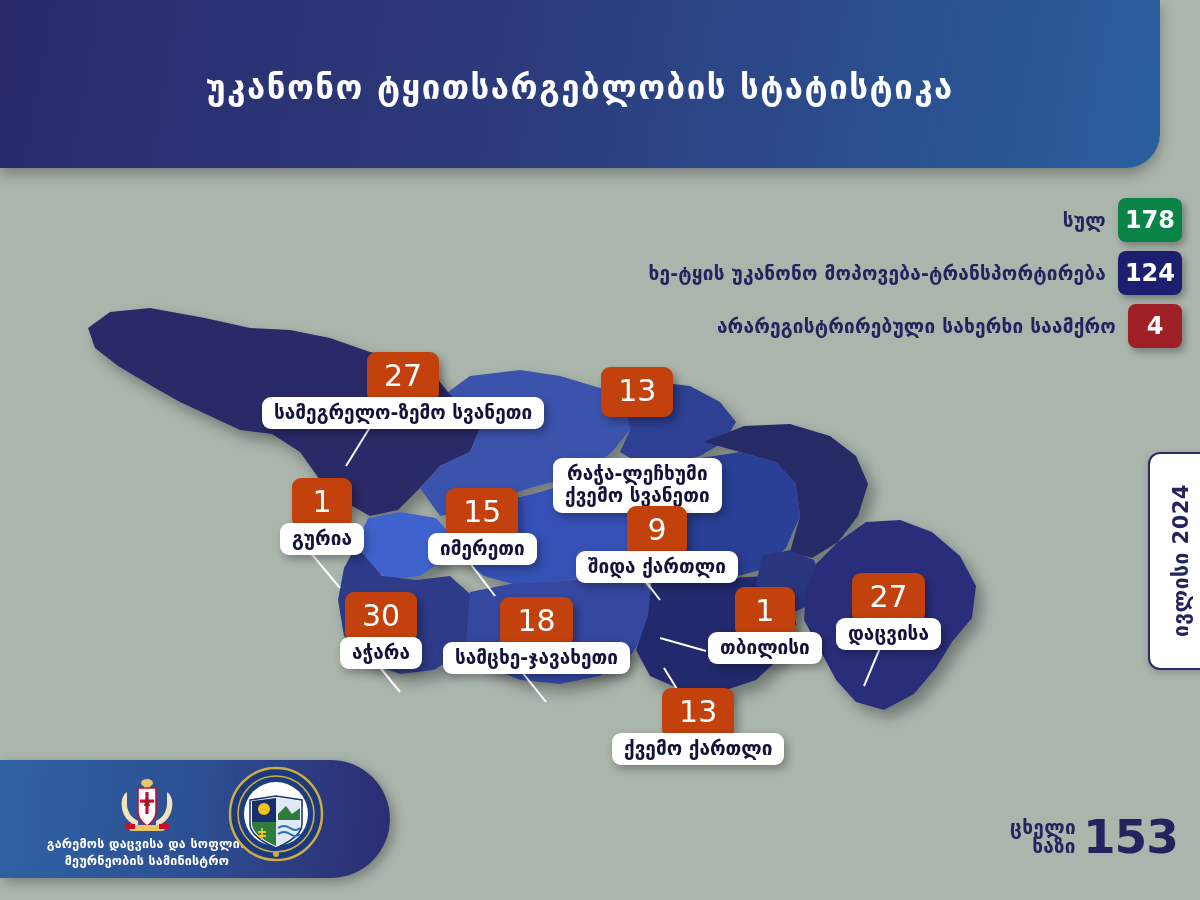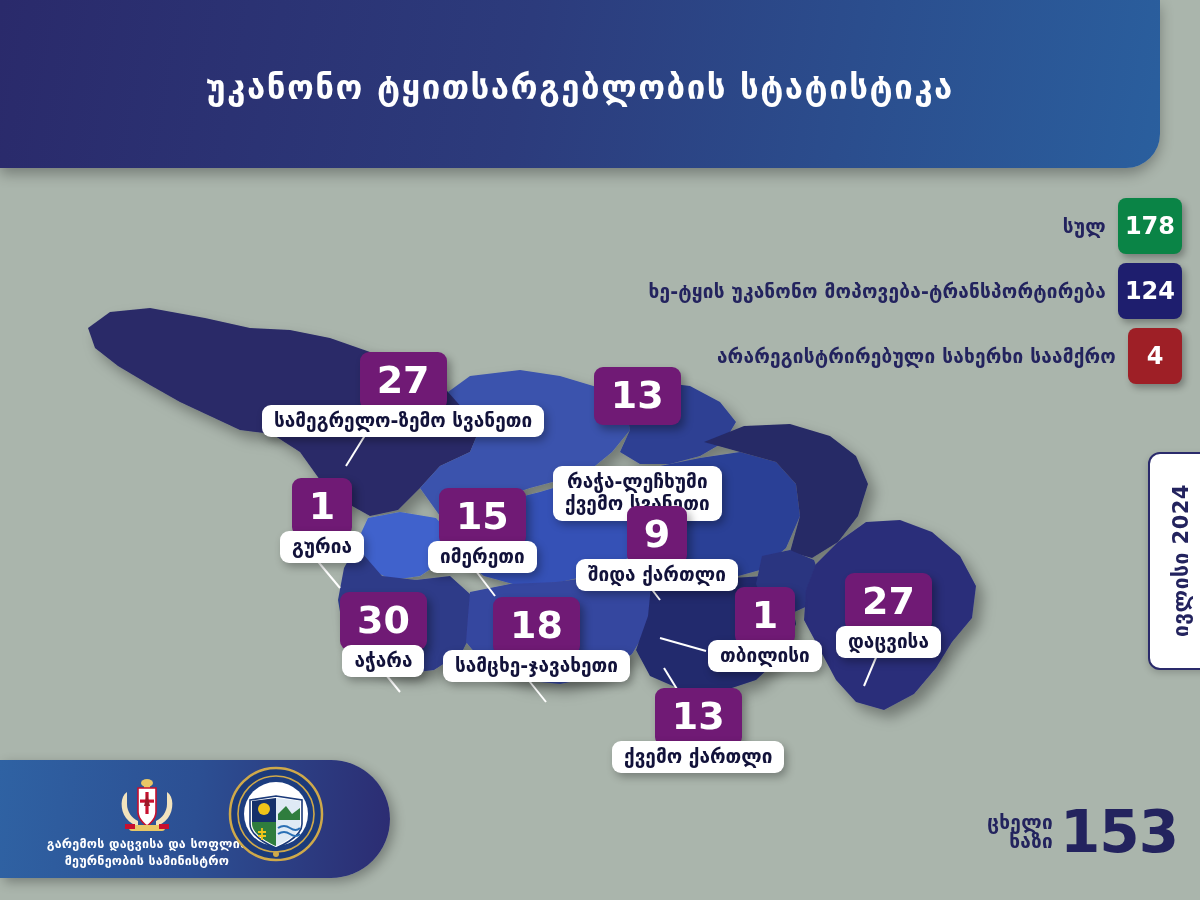--- a/index.html
+++ b/index.html
@@ -35,36 +35,36 @@
     position:absolute;right:18px;top:198px;
     display:flex;flex-direction:column;gap:9px;
     align-items:flex-end;z-index:7;
   }
   .legend-row{display:flex;align-items:center;gap:12px;justify-content:flex-end;}
   .legend-label{
     color:#23235e;font-size:19px;font-weight:700;letter-spacing:.2px;
     white-space:nowrap;text-align:left;
   }
   .legend-badge{
-    min-width:54px;height:56px;border-radius:8px;
+    min-width:54px;height:44px;border-radius:8px;
     display:flex;align-items:center;justify-content:center;
     color:#fff;font-size:24px;font-weight:700;
     box-shadow:3px 4px 7px rgba(0,0,0,.30);
     padding:0 7px;box-sizing:border-box;
   }
 
   
   .map-wrap{position:absolute;left:0;top:180px;width:1130px;height:620px;z-index:2;}
   .map-svg{display:block;width:1130px;height:620px;}
 
   
   .marker{position:absolute;z-index:5;display:flex;flex-direction:column;align-items:center;}
   .marker .num{
-    background:#701a75;color:#fff;border-radius:9px;
-    font-size:38px;font-weight:700;line-height:1;
+    background:#c2410c;color:#fff;border-radius:9px;
+    font-size:30px;font-weight:400;line-height:1;
     padding:9px 17px 11px;
     box-shadow:4px 5px 9px rgba(0,0,0,.32);
     min-width:26px;text-align:center;
   }
   .marker .name{
     background:#ffffff;color:#12123a;border-radius:9px;
     font-size:19px;font-weight:700;line-height:1.18;
     padding:4px 12px 6px;margin-top:-5px;
     box-shadow:3px 4px 8px rgba(0,0,0,.30);
     white-space:pre;text-align:center;
@@ -108,21 +108,21 @@
   .emblem-b{position:absolute;left:228px;bottom:38px;width:96px;height:96px;z-index:9;}
 
   .hotline{
     position:absolute;right:22px;bottom:42px;
     display:flex;align-items:center;gap:7px;z-index:9;
   }
   .hotline-words{
     color:#23235e;font-size:19px;font-weight:700;line-height:1.0;
     text-align:right;white-space:pre-line;letter-spacing:.3px;
   }
-  .hotline-number{color:#23235e;font-size:58px;font-weight:700;line-height:.9;letter-spacing:-1px;}
+  .hotline-number{color:#23235e;font-size:47px;font-weight:700;line-height:.9;letter-spacing:-1px;}
 </style>
 </head>
 <body>
 
 <div id="stage">
 
   <div class="header">
     <div class="header-title">უკანონო ტყითსარგებლობის სტატისტიკა</div>
   </div>
 

